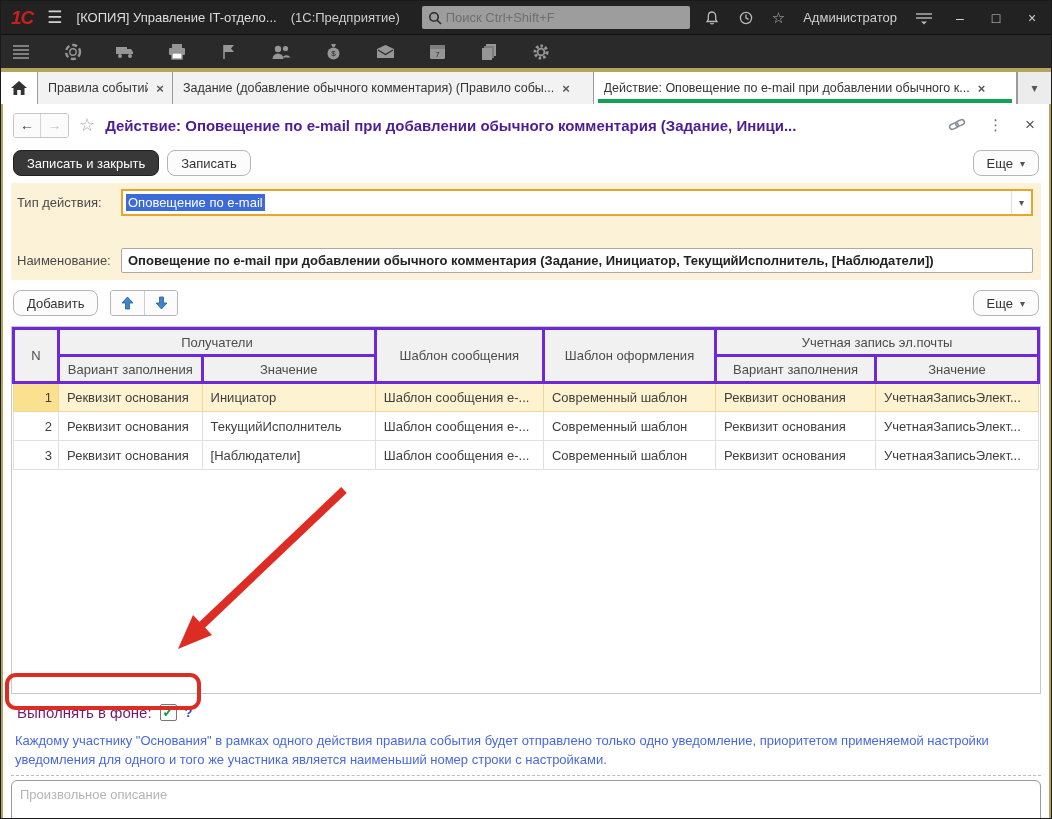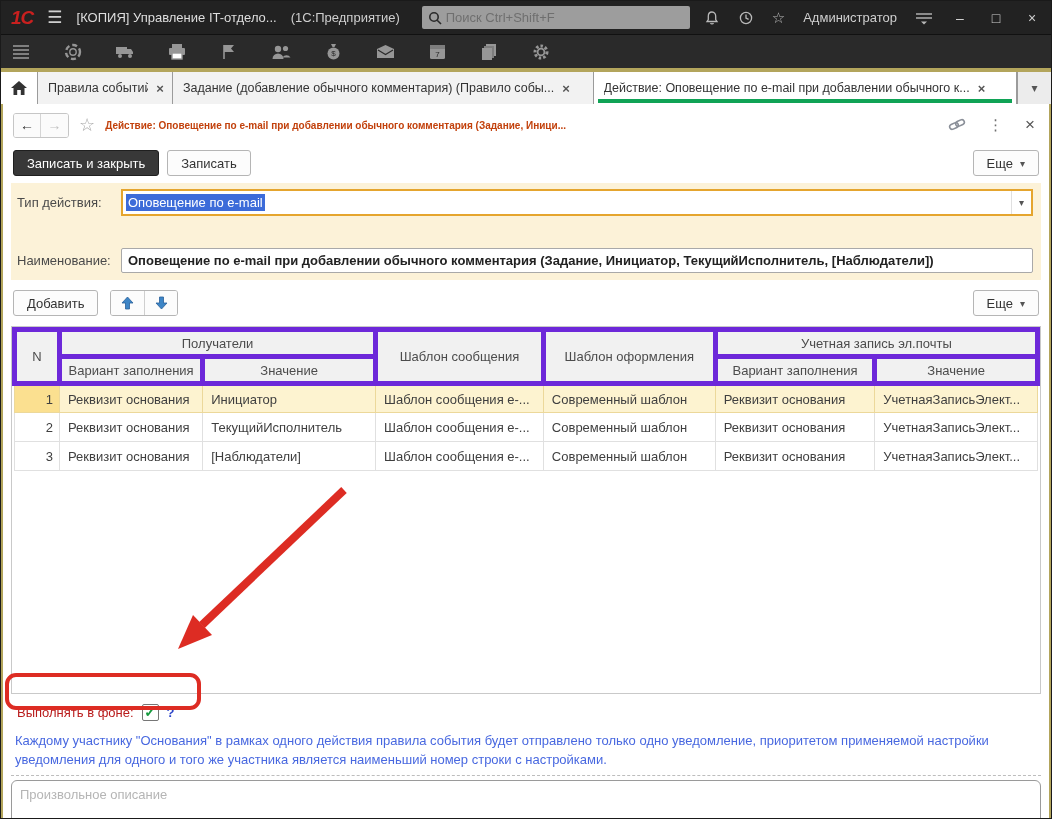--- a/index.html
+++ b/index.html
@@ -42,29 +42,29 @@
   .window-frame { height:746px; border-left:2px solid #b3a55c; border-right:2px solid #b3a55c; border-bottom:2px solid #b3a55c; background:#fff; }
   .window-inner { height:100%; display:flex; flex-direction:column; padding:0 8px 4px 8px; }
 
   
   .form-header { height:40px; display:flex; align-items:center; gap:10px; padding:2px 2px 0 2px; }
   .navgroup { display:flex; border:1px solid #c6c6c6; border-radius:3px; overflow:hidden; }
   .navbtn { width:27px; height:23px; display:flex; align-items:center; justify-content:center; background:#fbfbfb; font-size:14px; cursor:pointer; }
   .navbtn.back { color:#333; border-right:1px solid #d5d5d5; }
   .navbtn.fwd  { color:#c0c0c0; }
   .star { color:#a8a8a8; font-size:18px; cursor:pointer; }
-  .form-title { font-size:10px; font-weight:bold; color:#c2410c; white-space:nowrap; overflow:hidden; }
+  .form-title { font-size:15px; font-weight:bold; color:#4c1d95; white-space:nowrap; overflow:hidden; }
   .fh-right { margin-left:auto; display:flex; align-items:center; gap:22px; padding-right:4px; }
   .kebab { color:#6f6f6f; font-size:15px; letter-spacing:0; cursor:pointer; }
   .fh-close { color:#555; font-size:17px; cursor:pointer; }
 
   
   .cmdbar { height:38px; display:flex; align-items:center; gap:8px; padding:0 2px; }
   .btn { height:26px; display:inline-flex; align-items:center; gap:7px; padding:0 13px; font-size:13px;
-    background:#fcfcfc; border:1px solid #b5b5b5; border-radius:3px; color:#333; cursor:pointer; }
+    background:#fcfcfc; border:1px solid #b5b5b5; border-radius:8px; color:#333; cursor:pointer; }
   .btn.dark { background:#383838; border-color:#1f1f1f; color:#fff; }
   .btn .caret { font-size:10px; color:#555; }
   .spacer { flex:1; }
 
   
   .fields-panel { height:97px; background:#fcf2d8; margin-top:1px; padding:6px 8px 6px 6px;
     display:flex; flex-direction:column; justify-content:space-between; }
   .frow { display:flex; align-items:center; height:27px; }
   .flabel { width:104px; font-size:13px; color:#4a4a4a; flex:none; }
   .flink { font-size:13px; font-weight:bold; color:#2b43c8; cursor:pointer; }
@@ -77,30 +77,30 @@
 
   
   .table-toolbar { height:40px; display:flex; align-items:center; gap:12px; padding:6px 2px 0 2px; }
   .arrgroup { display:flex; border:1px solid #b5b5b5; border-radius:3px; overflow:hidden; }
   .arrbtn { width:33px; height:24px; background:#fcfcfc; display:flex; align-items:center; justify-content:center; cursor:pointer; }
   .arrbtn + .arrbtn { border-left:1px solid #cfcfcf; }
 
   
   .grid-frame { flex:1; display:flex; flex-direction:column; border:1px solid #c9c9c9; margin-top:6px; }
   table.grid { width:100%; border-collapse:collapse; table-layout:fixed; font-size:13px; color:#3f3f3f; }
-  .grid th { background:#f1f1f1; font-weight:normal; color:#4c4c4c; border:5px solid #6d28d9; height:27px; text-align:center; overflow:hidden; white-space:nowrap; }
+  .grid th { background:#f1f1f1; font-weight:normal; color:#4c4c4c; border:3px solid #6d28d9; height:27px; text-align:center; overflow:hidden; white-space:nowrap; }
   .grid td { border:1px solid #e0e0e0; height:29px; padding:0 8px; overflow:hidden; white-space:nowrap; background:#fff; }
   .grid td.num { text-align:right; padding-right:6px; }
   .grid tr.sel td { background:#fdf3d0; border-color:#ecd89a; }
   .grid tr.sel td.num { background:#fbe090; }
   .grid-empty { flex:1; background:#fff; }
 
   
   .bg-row { height:36px; display:flex; align-items:center; gap:8px; padding-left:6px; }
-  .bg-label { font-size:13px; color:#b91c1c; }
+  .bg-label { font-size:15px; color:#701a75; }
   .chk { width:17px; height:17px; border:1px solid #767676; border-radius:2px; background:#fff;
     display:flex; align-items:center; justify-content:center; cursor:pointer; }
   .chk .mark { color:#169a3e; font-weight:bold; font-size:14px; line-height:1; }
   .help { color:#2b43c8; font-size:13px; font-weight:bold; cursor:pointer; }
 
   .info-text { min-height:42px; font-size:13px; color:#4868e0; line-height:1.42; padding:2px 4px 4px 4px; }
   .divider { border-top:1px dashed #bdbdbd; margin:2px 0 4px 0; }
   .comment-label { font-size:13px; color:#4a4a4a; padding:2px 0 4px 6px; }
   .comment-area { height:64px; width:100%; border:1.5px solid #9a9a9a; border-radius:6px; padding:6px 8px;
     font-size:13px; font-family:"Liberation Sans", sans-serif; color:#333; resize:none; outline:none; }

